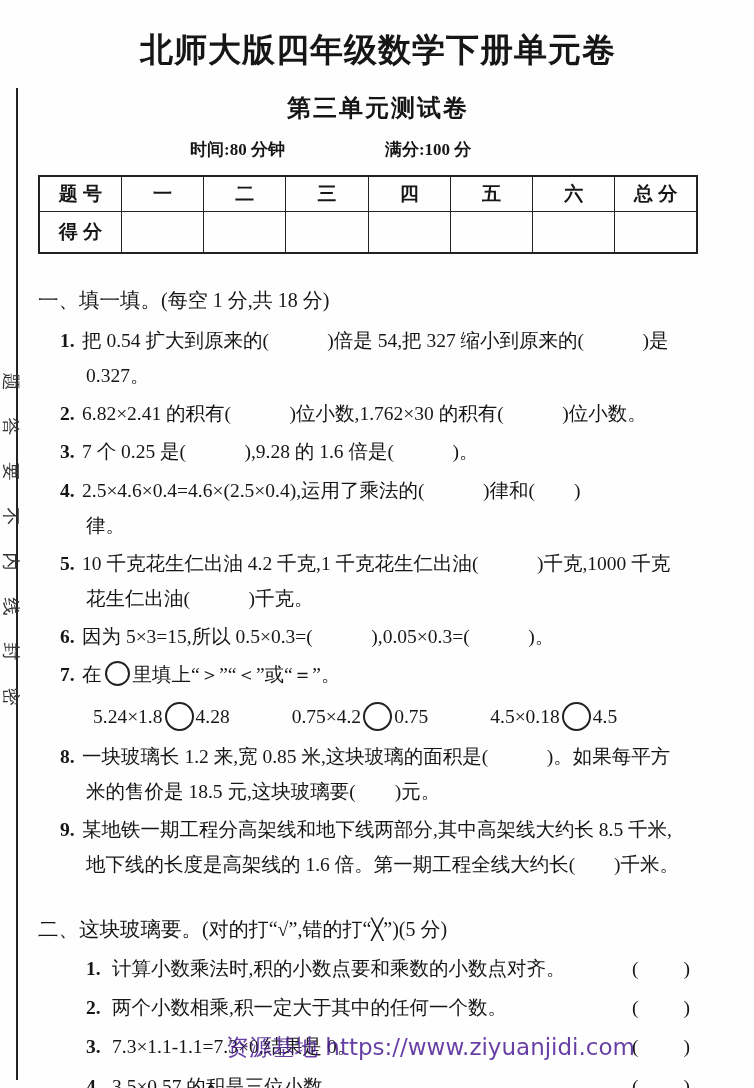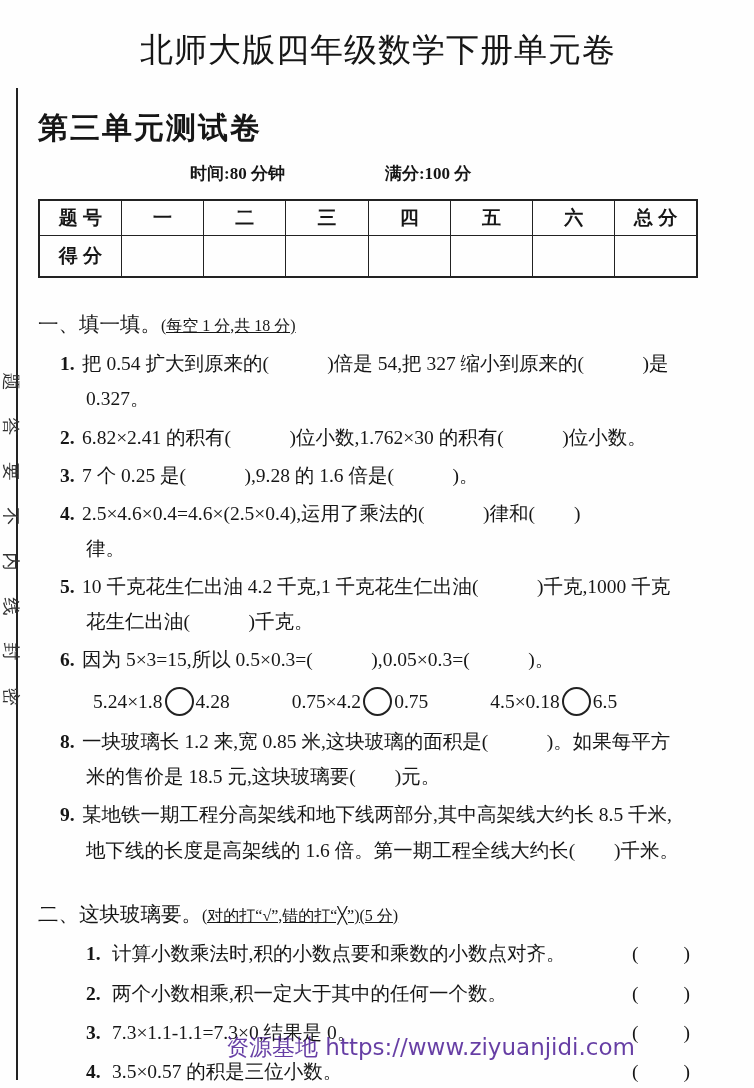--- a/index.html
+++ b/index.html
@@ -7,38 +7,38 @@
     width:754px;height:1088px;position:relative;overflow:hidden;
     background:#fefefe;color:#161616;
     font-family:"Liberation Serif","DejaVu Serif",serif;
   }
   .seal-rule{position:absolute;left:16px;top:88px;height:992px;width:2px;background:#222;}
   .seal-text{position:absolute;left:0px;top:372px;width:20px;display:flex;flex-direction:column;gap:26px;align-items:center;}
   .seal-text span{display:block;font-size:18px;line-height:19px;transform:rotate(90deg);color:#333;font-family:"Liberation Sans","DejaVu Sans",sans-serif;}
   .content{margin-left:38px;margin-right:36px;padding-top:30px;}
   .title{
     text-align:center;font-family:"Liberation Sans","DejaVu Sans",sans-serif;
-    font-weight:normal;font-size:33px;line-height:1.2;margin:0;letter-spacing:1px;
+    font-weight:bold;font-size:33px;line-height:1.2;margin:0;letter-spacing:1px;
   }
   .subtitle{
-    text-align:left;font-family:"Liberation Sans","DejaVu Sans",sans-serif;
-    font-weight:bold;font-size:30px;line-height:1.2;margin:40px 0 0 0;letter-spacing:2px;
+    text-align:center;font-family:"Liberation Sans","DejaVu Sans",sans-serif;
+    font-weight:bold;font-size:24px;line-height:1.2;margin:24px 0 0 0;letter-spacing:2px;
   }
   .meta{display:flex;margin-top:16px;padding-left:152px;font-weight:bold;font-size:17px;}
   .meta .score{margin-left:100px;}
   table.score{border-collapse:collapse;margin-top:14px;table-layout:fixed;width:660px;border:2.5px solid #222;}
   table.score td{
     border:1.5px solid #222;text-align:center;vertical-align:middle;
     font-family:"Liberation Sans","DejaVu Sans",sans-serif;font-weight:bold;font-size:19px;
   }
   table.score tr.hdr td{height:32px;}
   table.score tr.blank td{height:38px;}
   .sec-head{margin:30px 0 6px 0;font-size:20.5px;line-height:1.6;}
   .sec-head .t{font-weight:normal;font-family:"Liberation Sans","DejaVu Sans",sans-serif;}
-  .sec-head .p{font-size:16px;text-decoration:underline;}
+  .sec-head .p{font-size:20px;}
   .item{margin:3px 0;margin-left:48px;text-indent:-26px;font-size:19.5px;line-height:1.8;}
   .item .no{font-weight:bold;display:inline-block;min-width:22px;text-indent:0;}
   .item .txt{white-space:pre-wrap;}
   .circle{
     display:inline-block;width:21px;height:21px;border:2px solid #222;border-radius:50%;
     vertical-align:-5px;margin:0 3px;background:#fff;
   }
   .compare-row{display:flex;gap:62px;margin:10px 0 8px 55px;font-size:19.5px;align-items:center;}
   .cmp{display:flex;align-items:center;}
   .cmp .circle{width:25px;height:25px;vertical-align:middle;margin:0 2px;}
@@ -110,36 +110,37 @@
   <p class="item"><span class="no">1.</span><span class="txt">把 0.54 扩大到原来的(　　　)倍是 54,把 327 缩小到原来的(　　　)是
 0.327。</span></p>
   <p class="item"><span class="no">2.</span><span class="txt">6.82×2.41 的积有(　　　)位小数,1.762×30 的积有(　　　)位小数。</span></p>
   <p class="item"><span class="no">3.</span><span class="txt">7 个 0.25 是(　　　),9.28 的 1.6 倍是(　　　)。</span></p>
   <p class="item"><span class="no">4.</span><span class="txt">2.5×4.6×0.4=4.6×(2.5×0.4),运用了乘法的(　　　)律和(　　)
 律。</span></p>
   <p class="item"><span class="no">5.</span><span class="txt">10 千克花生仁出油 4.2 千克,1 千克花生仁出油(　　　)千克,1000 千克
 花生仁出油(　　　)千克。</span></p>
   <p class="item"><span class="no">6.</span><span class="txt">因为 5×3=15,所以 0.5×0.3=(　　　),0.05×0.3=(　　　)。</span></p>
 
+  <p class="item"><span class="no">7.</span><span class="txt">在</span><span class="circle"></span><span class="txt">里填上“＞”“＜”或“＝”。</span></p>
 
   <div class="compare-row">
     <span class="cmp">
         <span>5.24×1.8</span>
         <span class="circle"></span>
         <span>4.28</span>
       </span>
     <span class="cmp">
         <span>0.75×4.2</span>
         <span class="circle"></span>
         <span>0.75</span>
       </span>
     <span class="cmp">
         <span>4.5×0.18</span>
         <span class="circle"></span>
-        <span>6.5</span>
+        <span>4.5</span>
       </span>
   </div>
 
   <p class="item"><span class="no">8.</span><span class="txt">一块玻璃长 1.2 来,宽 0.85 米,这块玻璃的面积是(　　　)。如果每平方
 米的售价是 18.5 元,这块玻璃要(　　)元。</span></p>
   <p class="item"><span class="no">9.</span><span class="txt">某地铁一期工程分高架线和地下线两部分,其中高架线大约长 8.5 千米,
 地下线的长度是高架线的 1.6 倍。第一期工程全线大约长(　　)千米。</span></p>
 
   <p class="sec-head">
     <span class="t">二、这块玻璃要。</span><span class="p">(对的打“√”,错的打“╳”)(5 分)</span>

